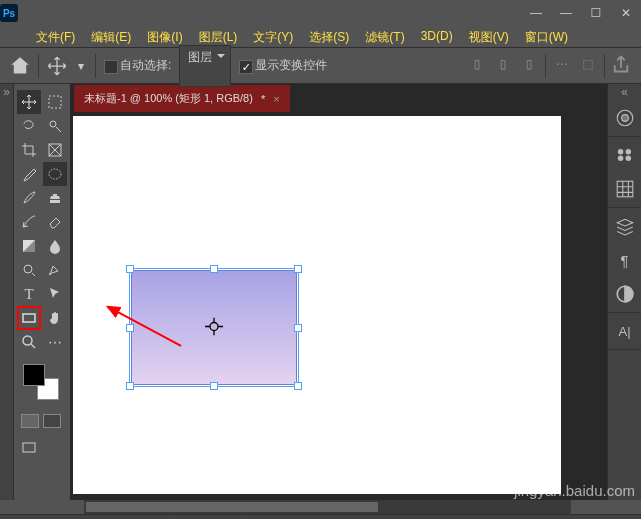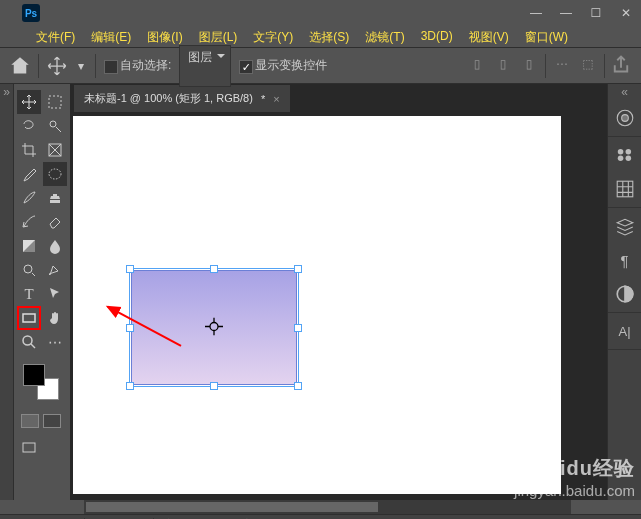--- a/index.html
+++ b/index.html
@@ -1,19 +1,19 @@
 <!DOCTYPE html>
 <html><head>
 <meta charset="utf-8">
 <style>
 * { margin: 0; padding: 0; box-sizing: border-box; user-select: none; }
 body { width: 641px; height: 519px; background: #535353; font-family: "Microsoft YaHei", sans-serif; font-size: 12px; color: #ccc; overflow: hidden; position: relative; }
 
 
-.titlebar { height: 26px; background: #535353; display: flex; align-items: center; padding-left: 22px; }
+.titlebar { height: 26px; background: #535353; display: flex; align-items: center; padding-left: 0; }
 .ps-logo { width: 18px; height: 18px; background: #001e36; border-radius: 3px; display: flex; align-items: center; justify-content: center; color: #31a8ff; font-weight: bold; font-size: 10px; }
 .win-controls { margin-left: auto; display: flex; }
 .win-btn { width: 30px; height: 26px; display: flex; align-items: center; justify-content: center; color: #ccc; }
 
 
 .menubar { height: 22px; background: #535353; display: flex; padding-left: 28px; border-bottom: 1px solid #2e2e2e; }
 .menu-item { padding: 3px 8px; color: #fde047; font-size: 12px; }
 
 
 .optionsbar { height: 36px; background: #535353; display: flex; align-items: center; padding: 0 10px; gap: 8px; border-bottom: 1px solid #2e2e2e; }
@@ -42,21 +42,21 @@
 .swatch-area { margin-top: 10px; width: 36px; height: 36px; position: relative; margin-left: 6px; }
 .swatch-fg { width: 22px; height: 22px; background: #000; border: 1px solid #888; position: absolute; top: 0; left: 0; z-index: 2; }
 .swatch-bg { width: 22px; height: 22px; background: #fff; border: 1px solid #888; position: absolute; bottom: 0; right: 0; }
 .mask-row { display: flex; gap: 4px; margin-top: 14px; margin-left: 4px; }
 .mask-btn { width: 18px; height: 14px; border: 1px solid #888; }
 .mask-btn.active { background: #666; }
 
 
 .doc-area { flex: 1; display: flex; flex-direction: column; background: #282828; }
 .tab-strip { height: 28px; display: flex; align-items: flex-end; padding-left: 4px; }
-.doc-tab { background: #404040; padding: 6px 10px; font-size: 11px; color: #ddd; display: flex; align-items: center; gap: 8px; }
+.doc-tab { background: #7f1d1d; padding: 6px 10px; font-size: 11px; color: #ddd; display: flex; align-items: center; gap: 8px; }
 .tab-close { color: #999; }
 .canvas-wrap { flex: 1; background: #282828; position: relative; display: flex; align-items: flex-start; justify-content: flex-start; overflow: hidden; }
 .canvas { background: #fff; width: 488px; height: 378px; margin-top: 4px; margin-left: 3px; position: relative; }
 .shape-rect { position: absolute; left: 58px; top: 154px; width: 166px; height: 115px; background: linear-gradient(180deg, #a7a2e5 0%, #e3d3ef 100%); border: 1px solid #6b7fd6; }
 .transform-box { position: absolute; border: 1px solid #52a3f5; }
 .t-handle { width: 8px; height: 8px; background: #fff; border: 1px solid #52a3f5; position: absolute; }
 .t-center { position: absolute; left: 50%; top: 50%; transform: translate(-50%,-50%); }
 .arrow-annot { position: absolute; left: 18px; top: 184px; width: 100px; height: 50px; pointer-events: none; }
 
 
@@ -383,15 +383,14 @@
   <div class="status-left"></div>
   <div class="status-zoom">100%</div>
   <div class="status-doc">
     <span>文档:</span>
     <span>527.3K/0 字节</span>
 
   </div>
 </div>
 
 <div class="watermark">
-  <div class="wm1">Baidu经验</div>
   <div class="wm2">jingyan.baidu.com</div>
 </div>
 
 </body></html>

